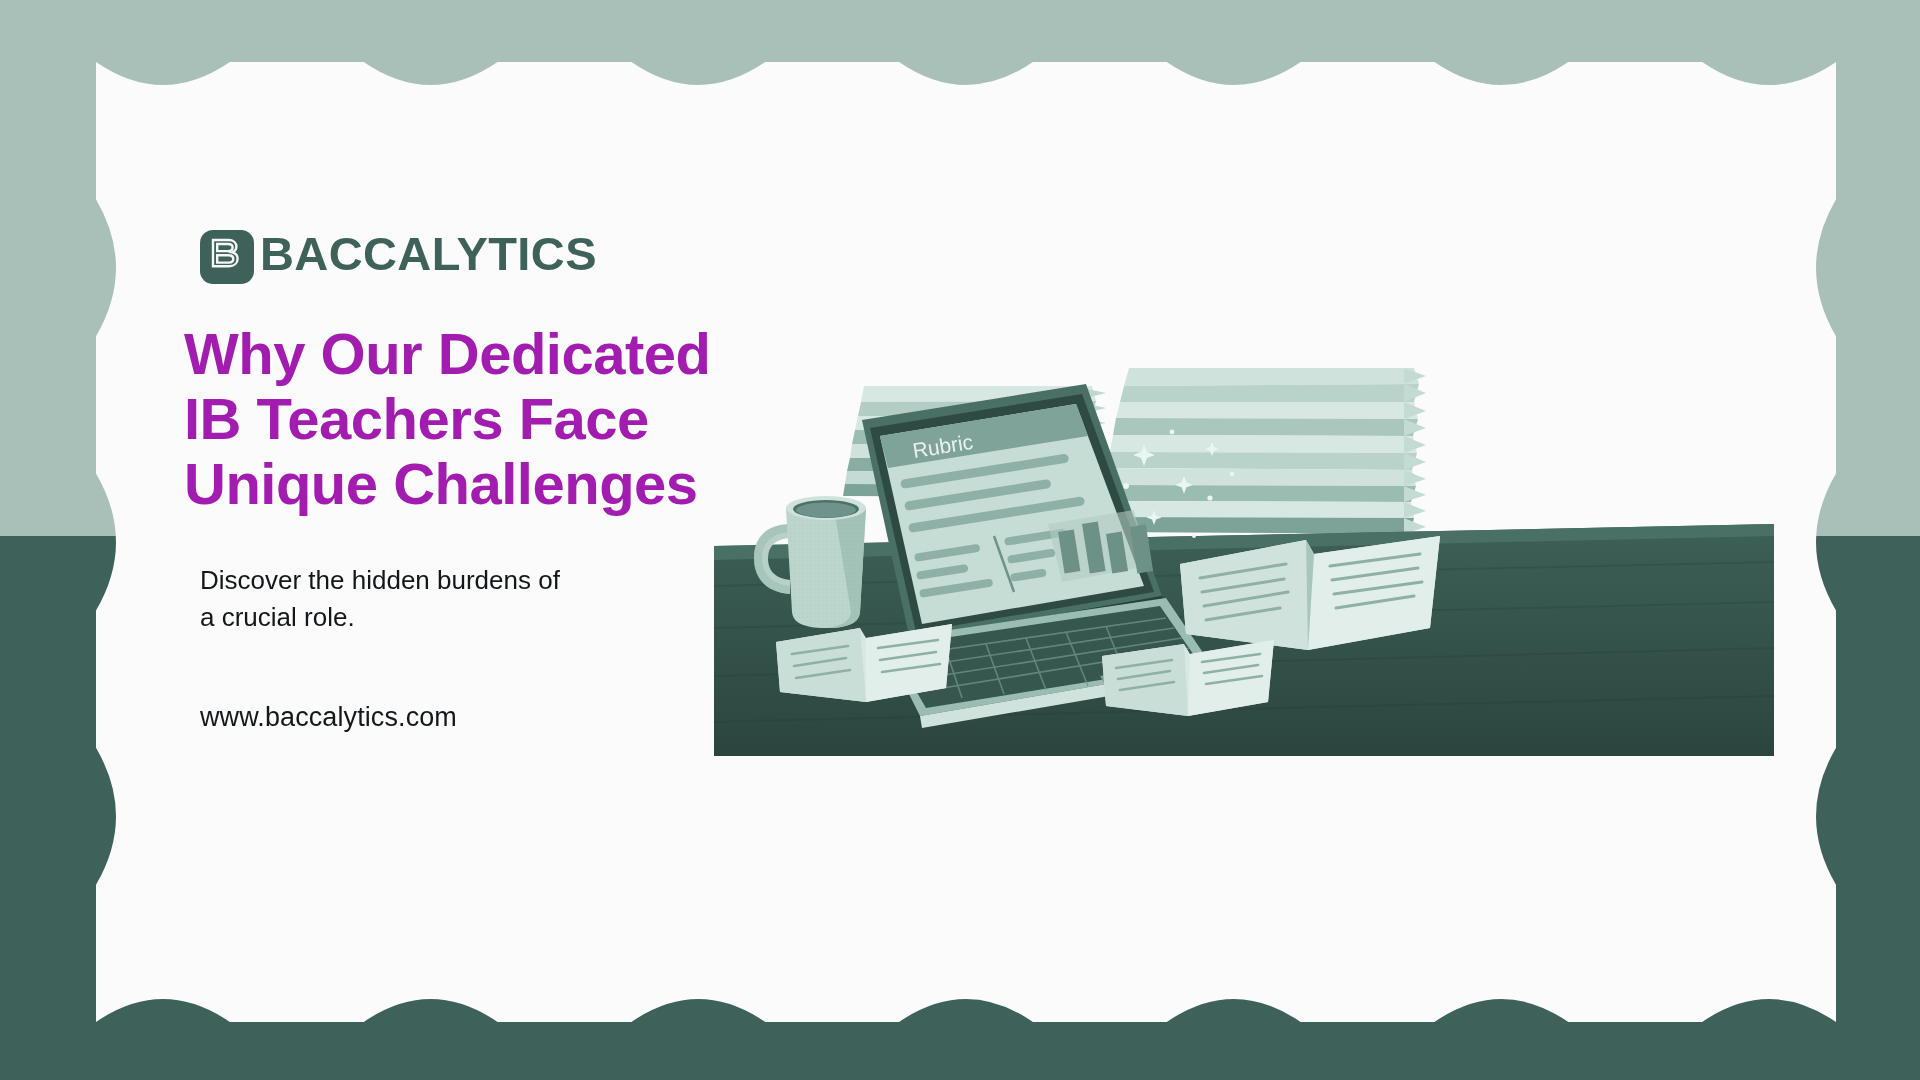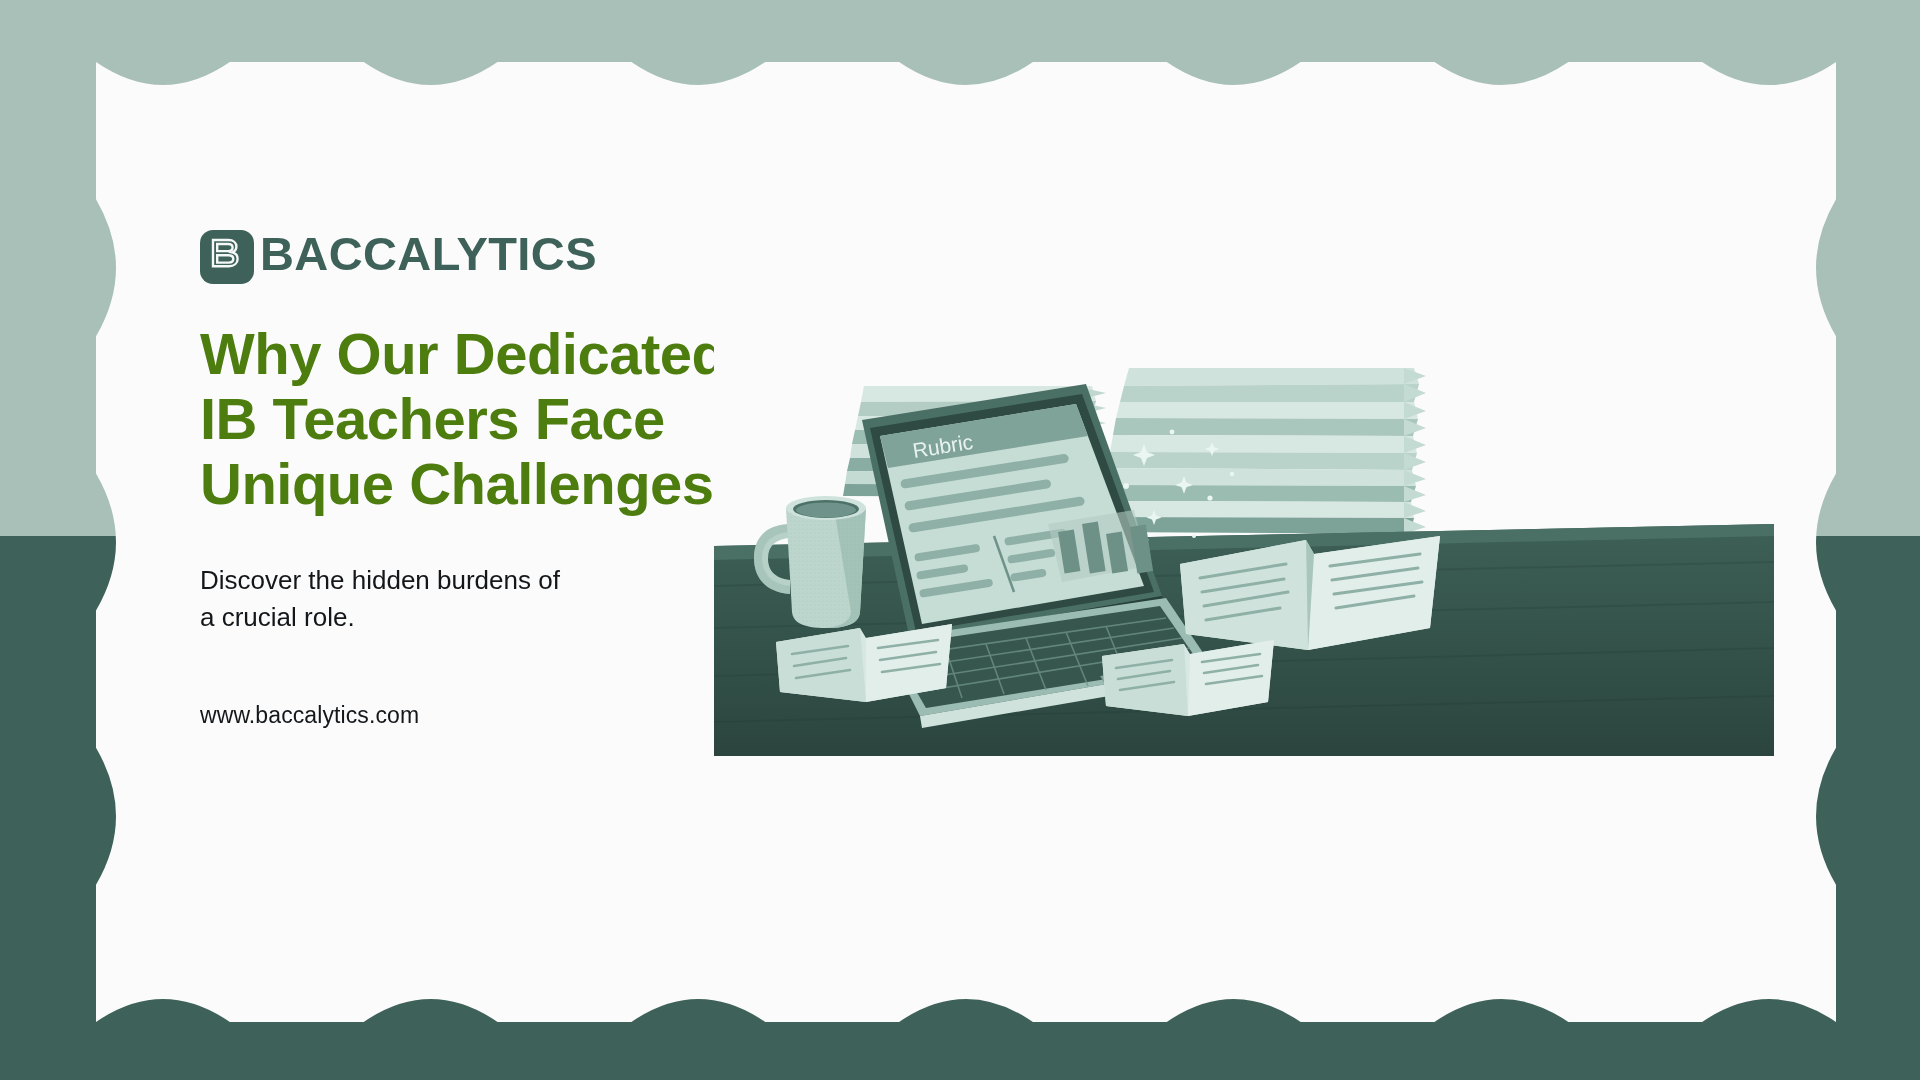--- a/index.html
+++ b/index.html
@@ -63,28 +63,28 @@
     font-weight:bold;
     letter-spacing:0.4px;
     color:#3e6259;
     line-height:1;
     transform:scaleX(1.0);
   }
 
   
   .headline {
     position:absolute;
-    left:104px; top:260px;
+    left:88px; top:260px;
     width:720px;
     font-family:"Liberation Sans", sans-serif;
     font-size:58px;
     font-weight:bold;
     line-height:1.12;
     letter-spacing:-0.5px;
-    color:#4d7c0f;
+    color:#a21caf;
     white-space:pre-line;
   }
 
   
   .subheadline {
     position:absolute;
     left:104px; top:500px;
     width:640px;
     font-family:"Liberation Sans", sans-serif;
     font-size:26px;
@@ -92,21 +92,21 @@
     line-height:1.42;
     color:#14171a;
     white-space:pre-line;
   }
 
   
   .site-url {
     position:absolute;
     left:104px; top:640px;
     font-family:"Liberation Sans", sans-serif;
-    font-size:23px;
+    font-size:27px;
     font-weight:400;
     letter-spacing:0.1px;
     color:#15181b;
   }
 
   
   .illustration {
     position:absolute;
     left:618px; top:174px;
     width:1060px; height:520px;

